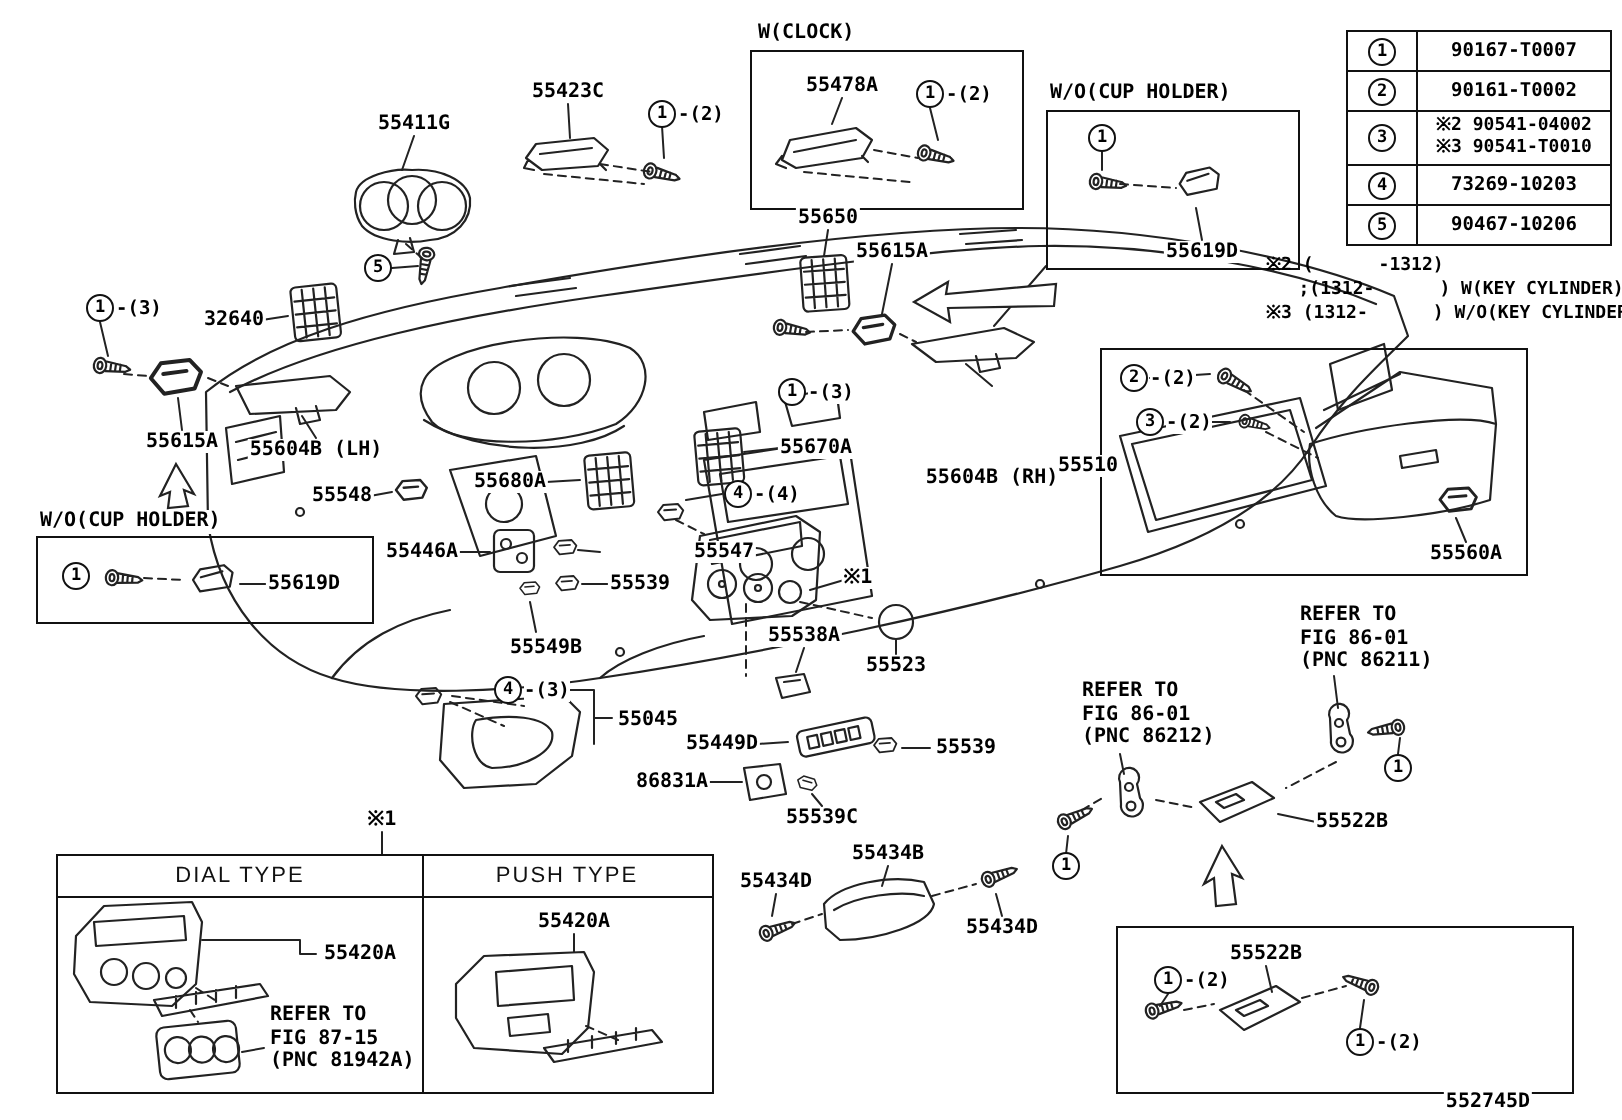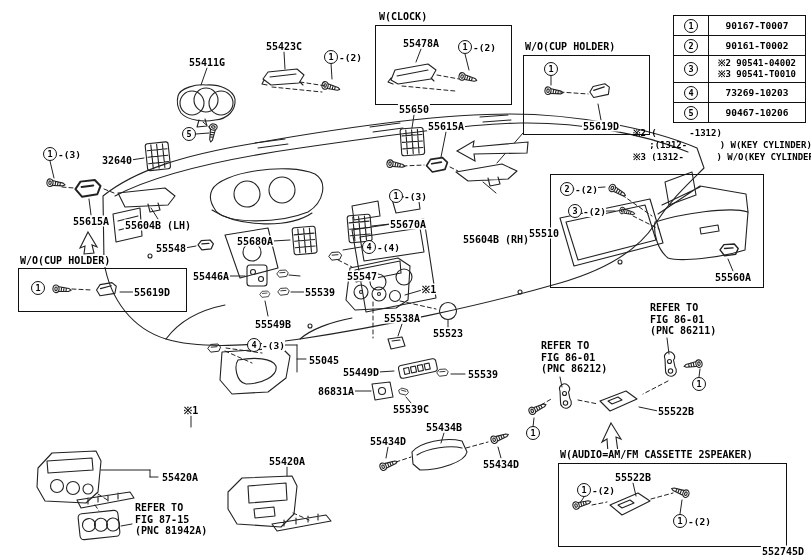--- a/index.html
+++ b/index.html
@@ -240,20 +240,26 @@
     <path class="hollow" d="M457,151 L474,141 L473,147 L528,142 L527,153 L474,154 L475,161 Z"></path>
     <path class="hollow" d="M88,232 L97,247 L92,245 L94,253 L84,254 L85,246 L80,248 Z"></path>
     <path class="hollow" d="M611,423 L621,439 L616,437 L618,452 L608,453 L607,439 L602,442 Z"></path>
   </svg>
 
   <div class="box" id="box-wclock" style="left:375px;top:25px;width:135px;height:78px;"></div>
   <div class="box" id="box-cup-top" style="left:523px;top:55px;width:125px;height:78px;"></div>
   <div class="box" id="box-cup-left" style="left:18px;top:268px;width:167px;height:42px;"></div>
   <div class="box" id="box-glove" style="left:550px;top:174px;width:212px;height:112px;"></div>
   <div class="box" id="box-audio" style="left:558px;top:463px;width:227px;height:82px;"></div>
+  <div class="box" id="box-types" style="left:28px;top:427px;width:327px;height:118px;">
+    <div class="hdr"></div>
+    <div class="vdiv"></div>
+    <div class="cell l">DIAL TYPE</div>
+    <div class="cell r">PUSH TYPE</div>
+  </div>
 
   <table id="fastener-table">
     <tbody id="ftbody">
         <tr>
           <td class="cnum">
             <span class="circ">1</span>
           </td>
           <td class="pnum">
             <div>90167-T0007</div>
           </td>
@@ -331,29 +337,28 @@
       <span class="pl" style="left: 501px; top: 464px;">55434D</span>
       <span class="pl" style="left: 544px; top: 233px;">55510</span>
       <span class="pl" style="left: 733px; top: 277px;">55560A</span>
       <span class="pl left" style="left: 649px; top: 302px;">REFER TO
 FIG 86-01
 (PNC 86211)</span>
       <span class="pl left" style="left: 540px; top: 340px;">REFER TO
 FIG 86-01
 (PNC 86212)</span>
       <span class="pl" style="left: 676px; top: 411px;">55522B</span>
-      <span class="pl left" style="left: 559px; top: 449px;">W(AUDIO=AM/FM CASSETTE 2SPEAKER)</span>
       <span class="pl" style="left: 633px; top: 477px;">55522B</span>
       <span class="pl" style="left: 191px; top: 410px;">※1</span>
       <span class="pl" style="left: 180px; top: 477px;">55420A</span>
       <span class="pl" style="left: 287px; top: 461px;">55420A</span>
       <span class="pl left" style="left: 134px; top: 502px;">REFER TO
 FIG 87-15
 (PNC 81942A)</span>
-      <span class="pl" style="left: 783px; top: 551px;">552745D</span>
+      <span class="pl" style="left: 744px; top: 551px;">552745D</span>
     </div>
   <div id="callouts">
       <div class="callout" style="left: 324px; top: 50px;">
         <span class="circ">1</span>
         <span class="suffix">-(2)</span>
       </div>
       <div class="callout" style="left: 182px; top: 127px;">
         <span class="circ">5</span>
       </div>
       <div class="callout" style="left: 458px; top: 40px;">

